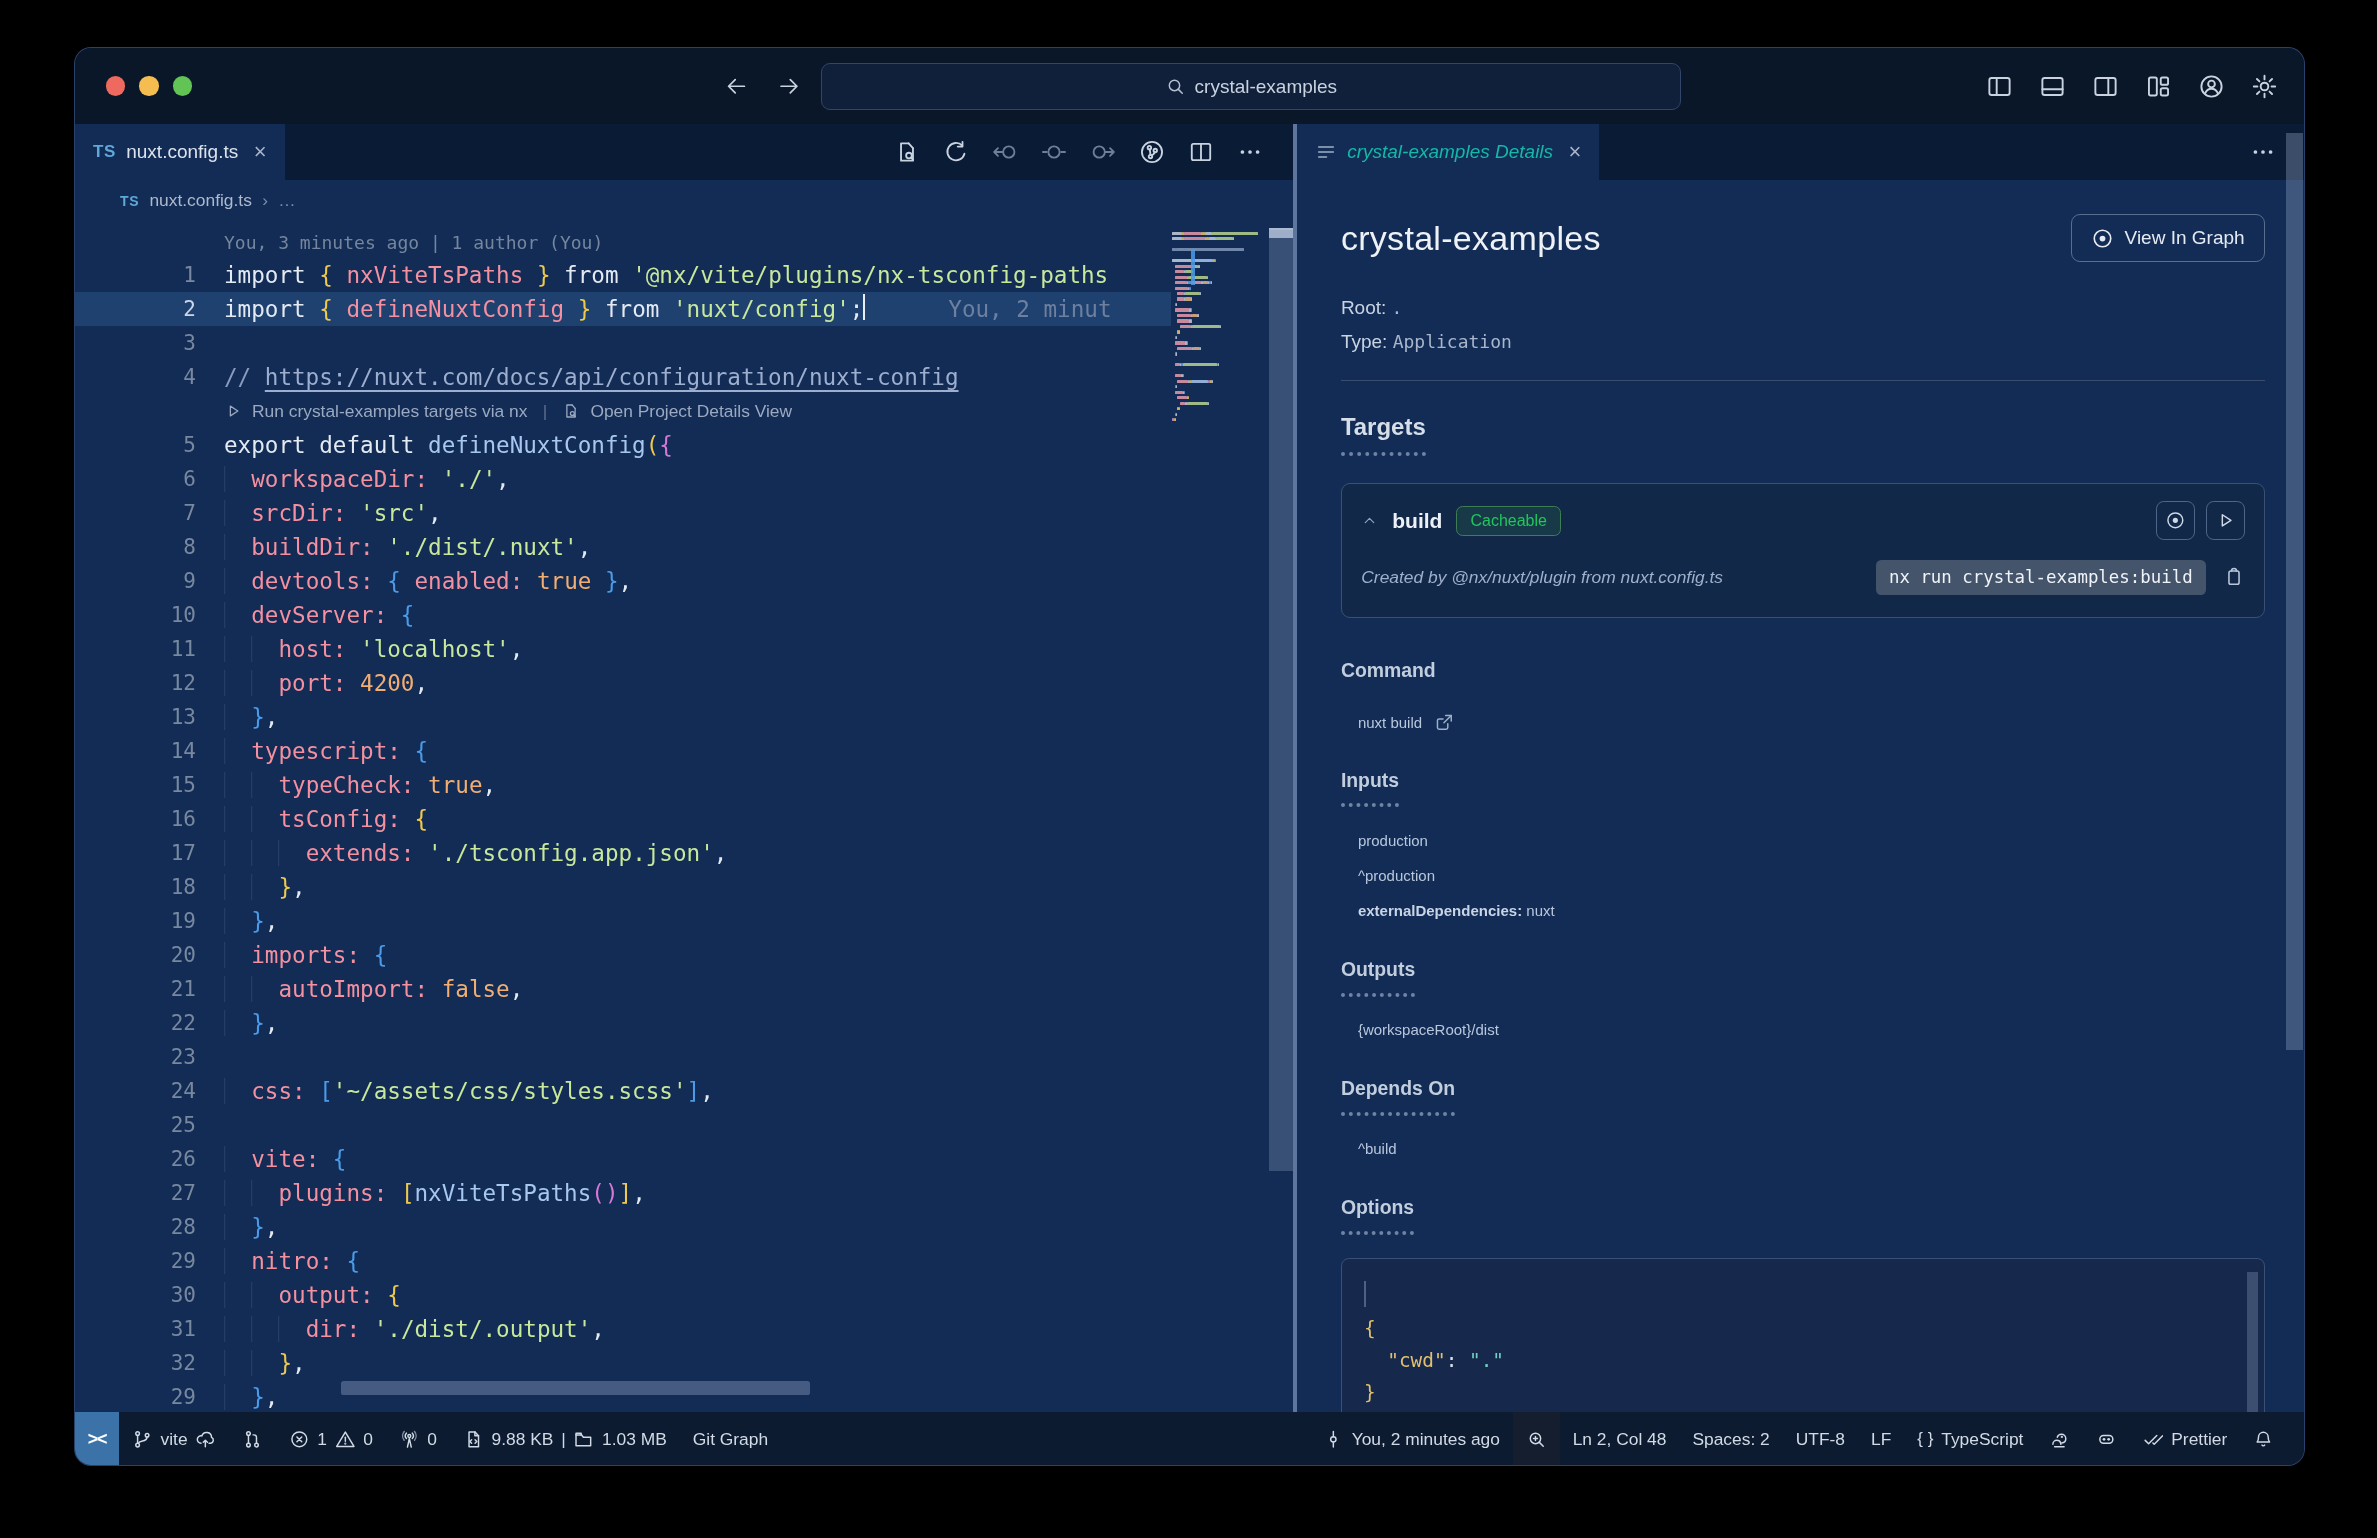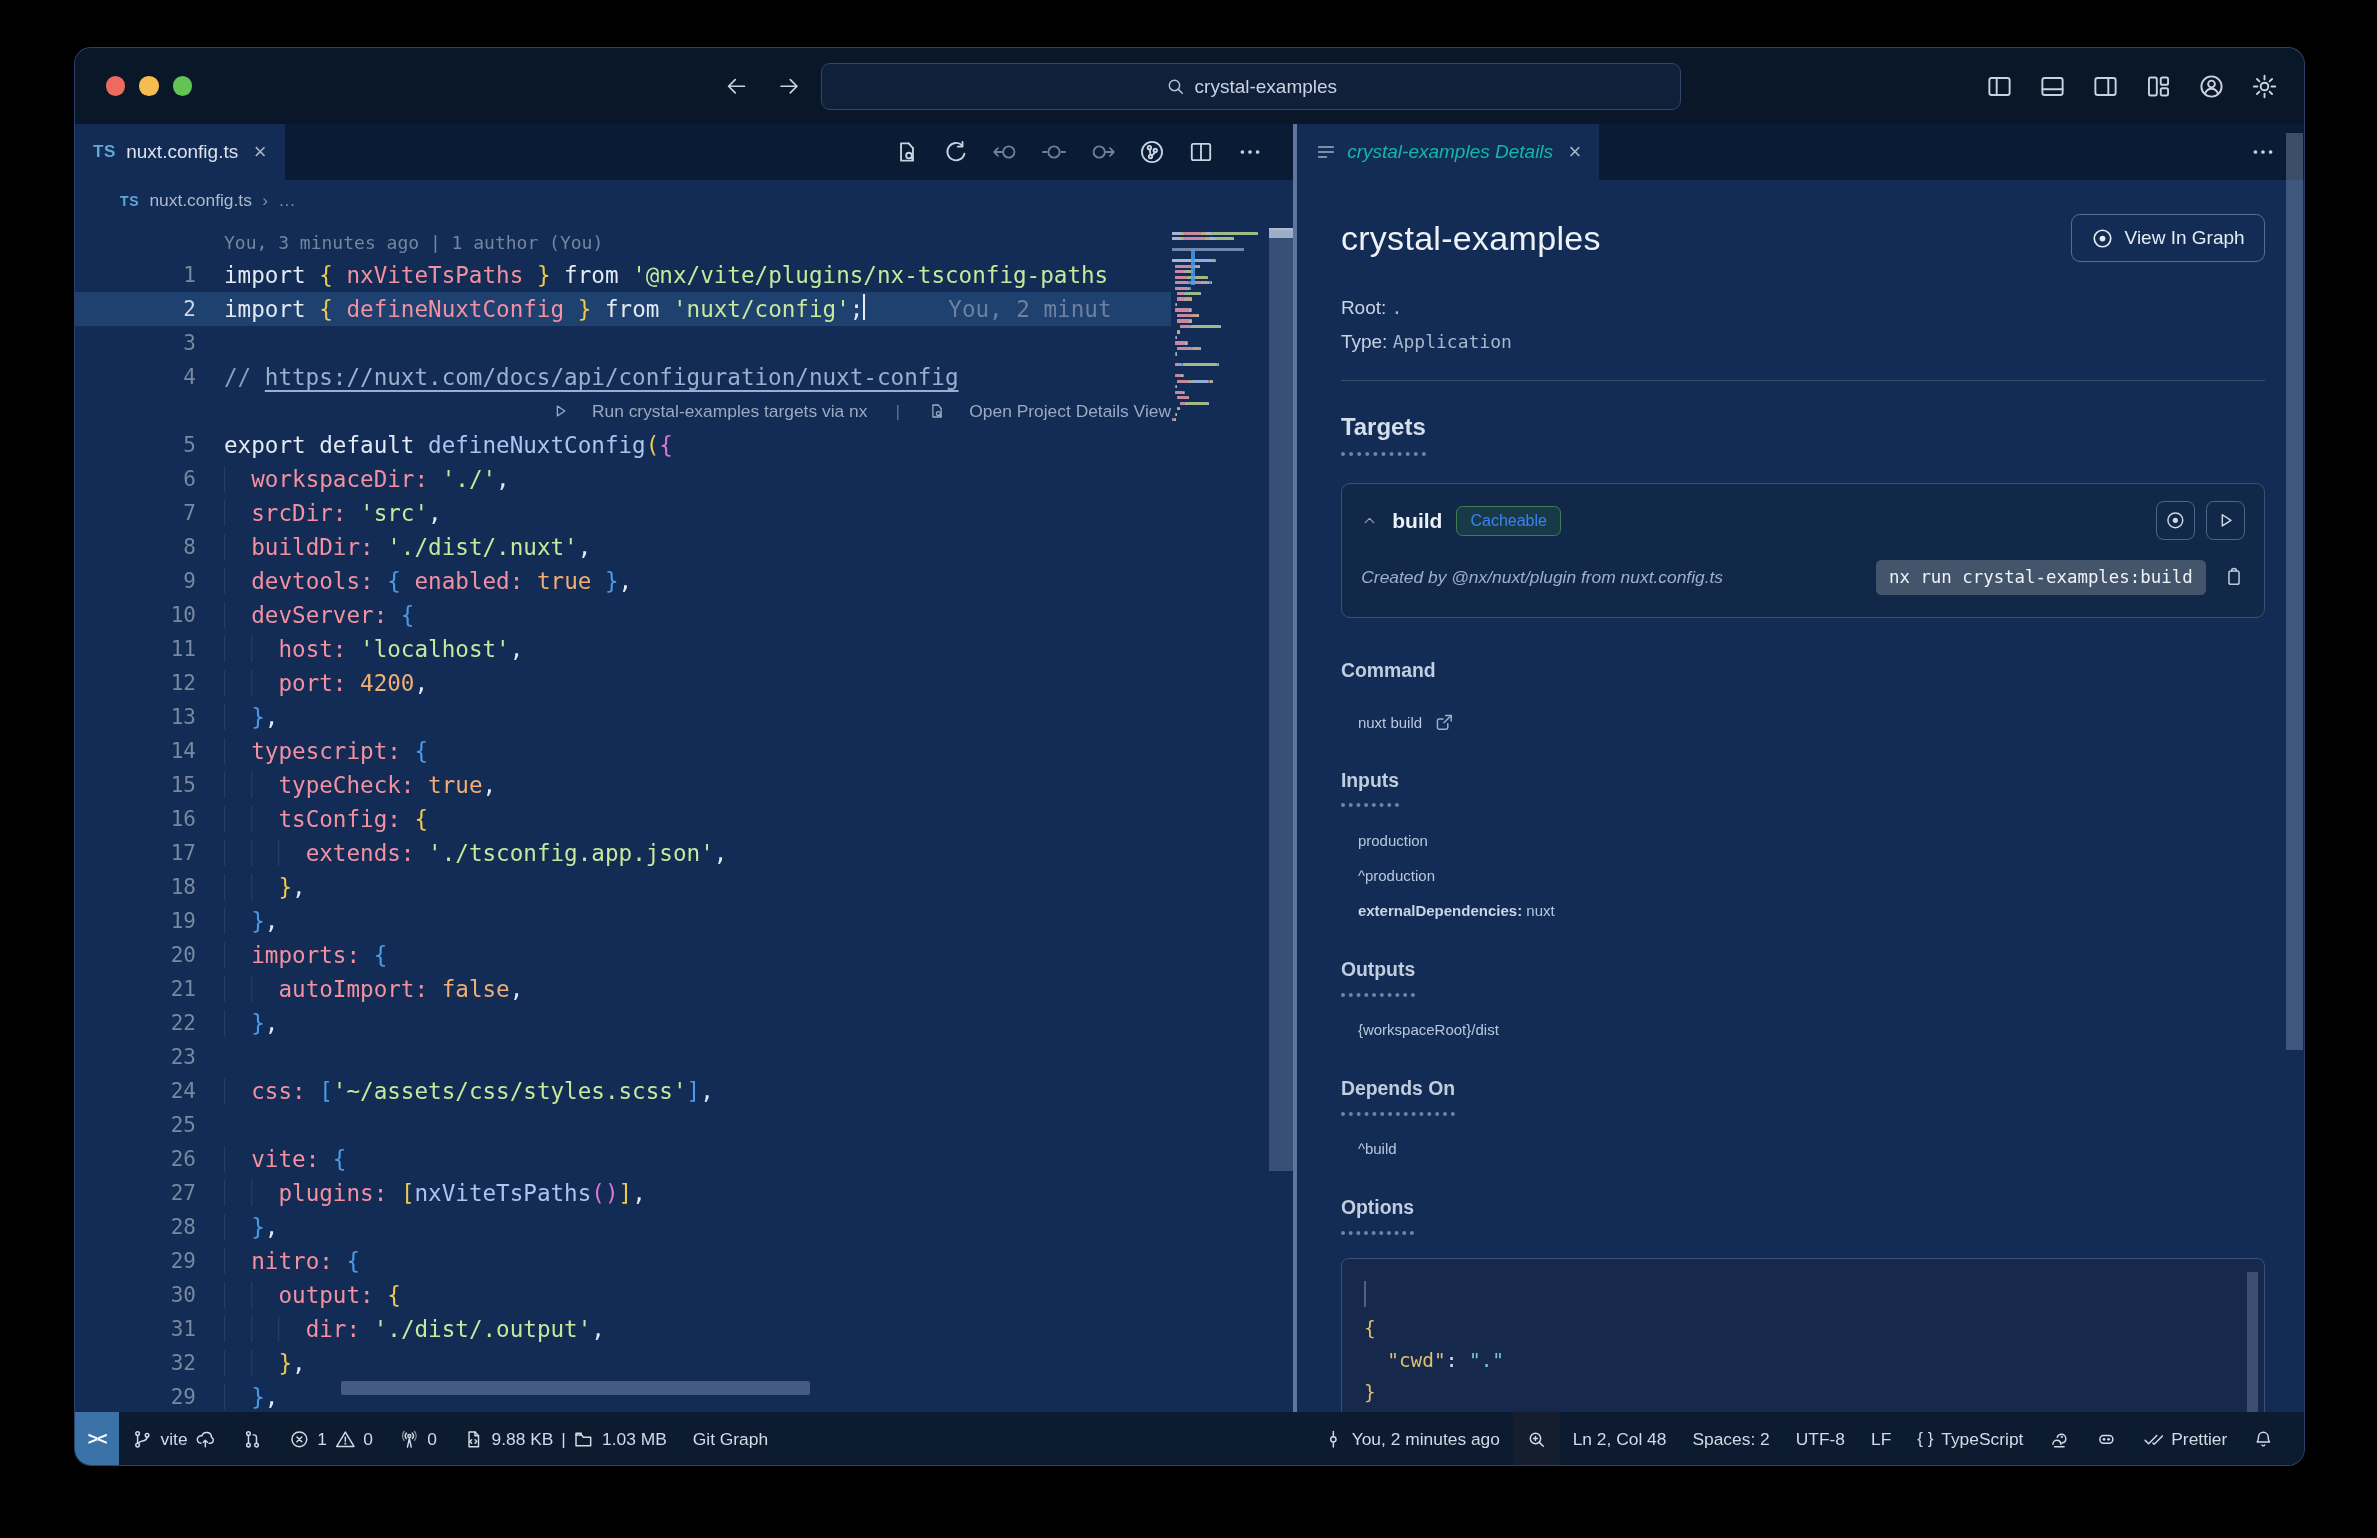--- a/index.html
+++ b/index.html
@@ -38,21 +38,21 @@
   .breadcrumb .ts-badge{font-size:14px;}
   
   .code-area{position:relative;flex:1;overflow:hidden;font-family:"DejaVu Sans Mono","Liberation Mono",monospace;}
   .code-lines{position:absolute;left:0;top:2.6px;right:122px;}
   .row{display:flex;height:34px;line-height:34px;font-size:22.6px;white-space:pre;}
   .gut{width:149px;flex:none;text-align:right;padding-right:28px;color:#78889F;font-size:21px;}
   .ln-text{flex:1;overflow:hidden;}
   .row.sel{background:#1F4170;}
   .row.sel .gut{color:#CBD6E8;}
   .blame-text{color:#75869E;font-size:18px;}
-  .lens{display:flex;align-items:center;gap:23px;color:#9CA9C0;font-size:17.4px;font-family:"Liberation Sans",sans-serif;height:34px;justify-content:flex-end;}
+  .lens{display:flex;align-items:center;gap:10px;color:#9CA9C0;font-size:17.4px;font-family:"Liberation Sans",sans-serif;height:34px;}
   .lens .ic{width:18px;height:18px;}
   .lens .sep{color:#5E6F8C;margin:0 5.2px;}
   .tw{color:#E4EAF2}.tp{color:#F490A0}.ts{color:#C8E89B}.tn{color:#F2AE72}.tf{color:#A8C7F0}
   .tc{color:#8A9CBE}.tcu{color:#9DAECE;text-decoration:underline;text-underline-offset:5.2px;}
   .tb1{color:#EFC94C}.tb2{color:#D678D4}.tb3{color:#4B9BE8}
   .ti{box-shadow:inset 1.3px 0 0 rgba(137,156,190,.16);}
   .ghost{color:#6E809F;margin-left:83px;}
   .caret{display:inline-block;width:1.9px;height:26px;background:#E8EEF6;vertical-align:-3.9px;}
   .minimap{position:absolute;right:24px;top:0;bottom:0;width:98px;background:#122C55;}
   .mini-row{height:3.2px;margin-bottom:2.3px;display:flex;}
@@ -72,21 +72,21 @@
   .kv + .kv{margin-top:11.6px;}
   .kv .mono{font-family:"DejaVu Sans Mono","Liberation Mono",monospace;color:#A9B6CB;font-size:18px;}
   .pd-hr{margin-top:27px;border:none;border-top:1.3px solid #3A4D6B;}
   .h3{margin-top:32px;font-size:24px;font-weight:600;color:#D6DEE9;}
   .h4{font-size:19.4px;font-weight:600;color:#C2CDDD;}
   .dotted span{display:inline-block;padding-bottom:11.6px;border-bottom:4.5px dotted #6F83A3;}
   .card{margin-top:27px;border:1.3px solid #3A5175;border-radius:9px;background:#112848;padding:17px 19.4px 22px 19.4px;}
   .card-head{display:flex;align-items:center;gap:14px;}
   .chev{width:17px;height:17px;color:#93A3BC;}
   .t-name{font-size:21px;font-weight:700;color:#EDF1F7;}
-  .pill{font-size:16px;color:#3b82f6;border:1.3px solid #3F7D55;background:rgba(46,110,70,.25);border-radius:6.5px;padding:5.2px 13px;}
+  .pill{font-size:16px;color:#22c55e;border:1.3px solid #3F7D55;background:rgba(46,110,70,.25);border-radius:6.5px;padding:5.2px 13px;}
   .card-actions{margin-left:auto;display:flex;gap:10.3px;}
   .icon-btn{width:39px;height:39px;border:1.3px solid #50658A;border-radius:7.8px;display:flex;align-items:center;justify-content:center;color:#CFD8E6;background:transparent;}
   .icon-btn .ic{width:20.7px;height:20.7px;}
   .card-meta{margin-top:19.4px;display:flex;align-items:center;gap:17px;}
   .meta-text{font-style:italic;color:#9EB0CC;font-size:17.4px;flex:1;}
   .chip{font-family:"DejaVu Sans Mono","Liberation Mono",monospace;font-size:17.4px;color:#F0F3F7;background:#44546B;border-radius:5.2px;padding:7.8px 13px;white-space:nowrap;}
   .copy-ic{width:22px;height:22px;color:#B9C6DA;}
   .mono-line{font-family:Liberation Sans, sans-serif;font-size:15px;color:#B9C7DD;}
   .cmd-row{margin-top:30px;margin-left:17px;display:flex;align-items:center;gap:11.6px;}
   .cmd-row .ic{width:20.7px;height:20.7px;color:#9FB0C8;}

